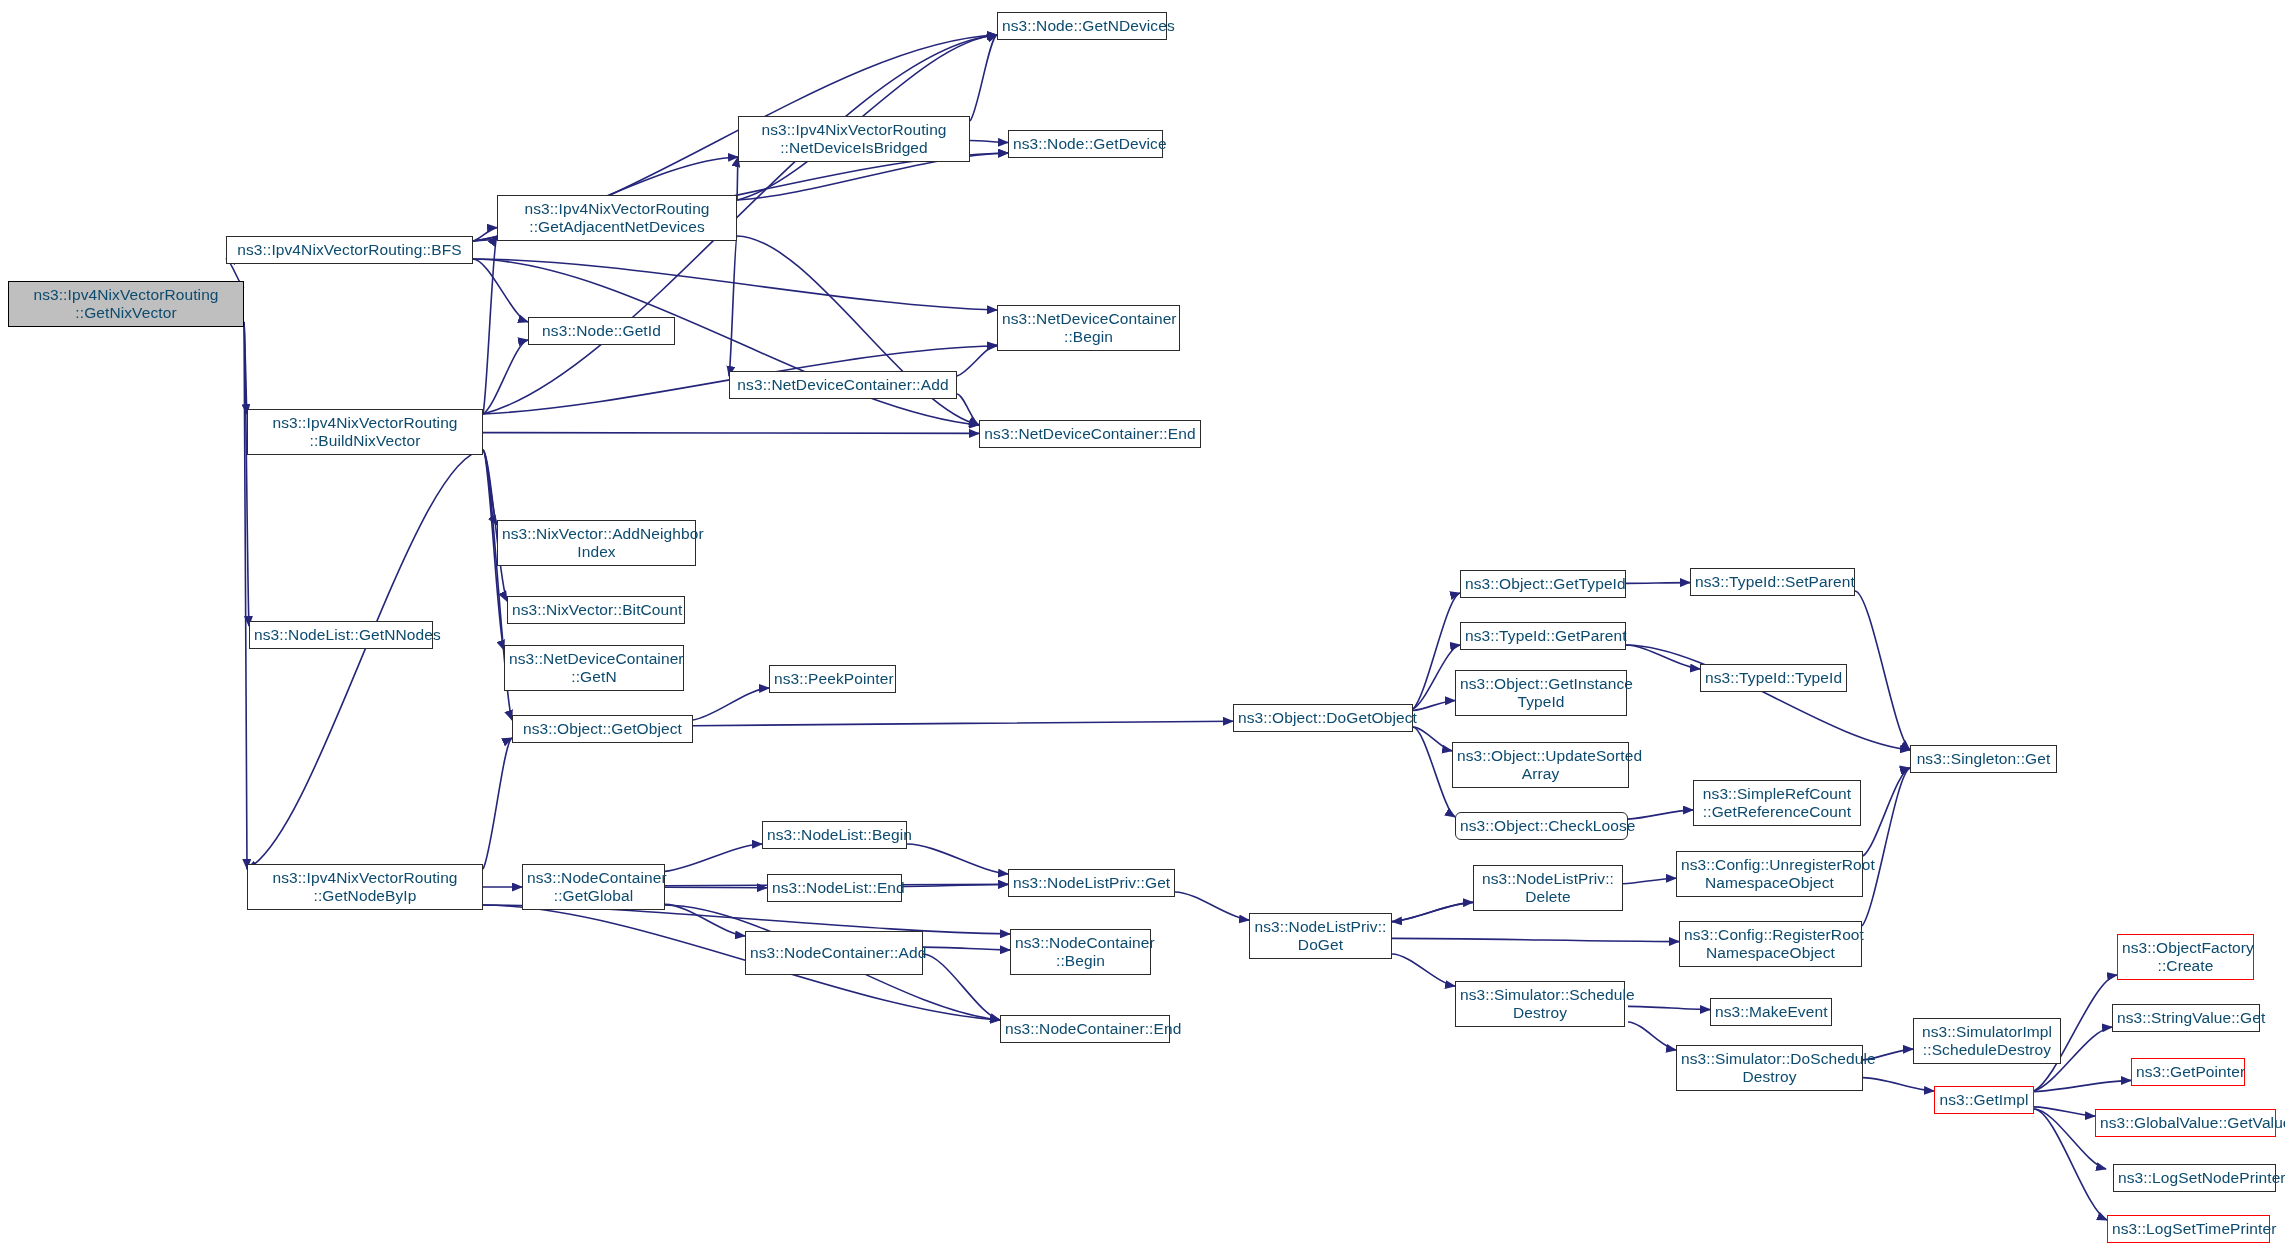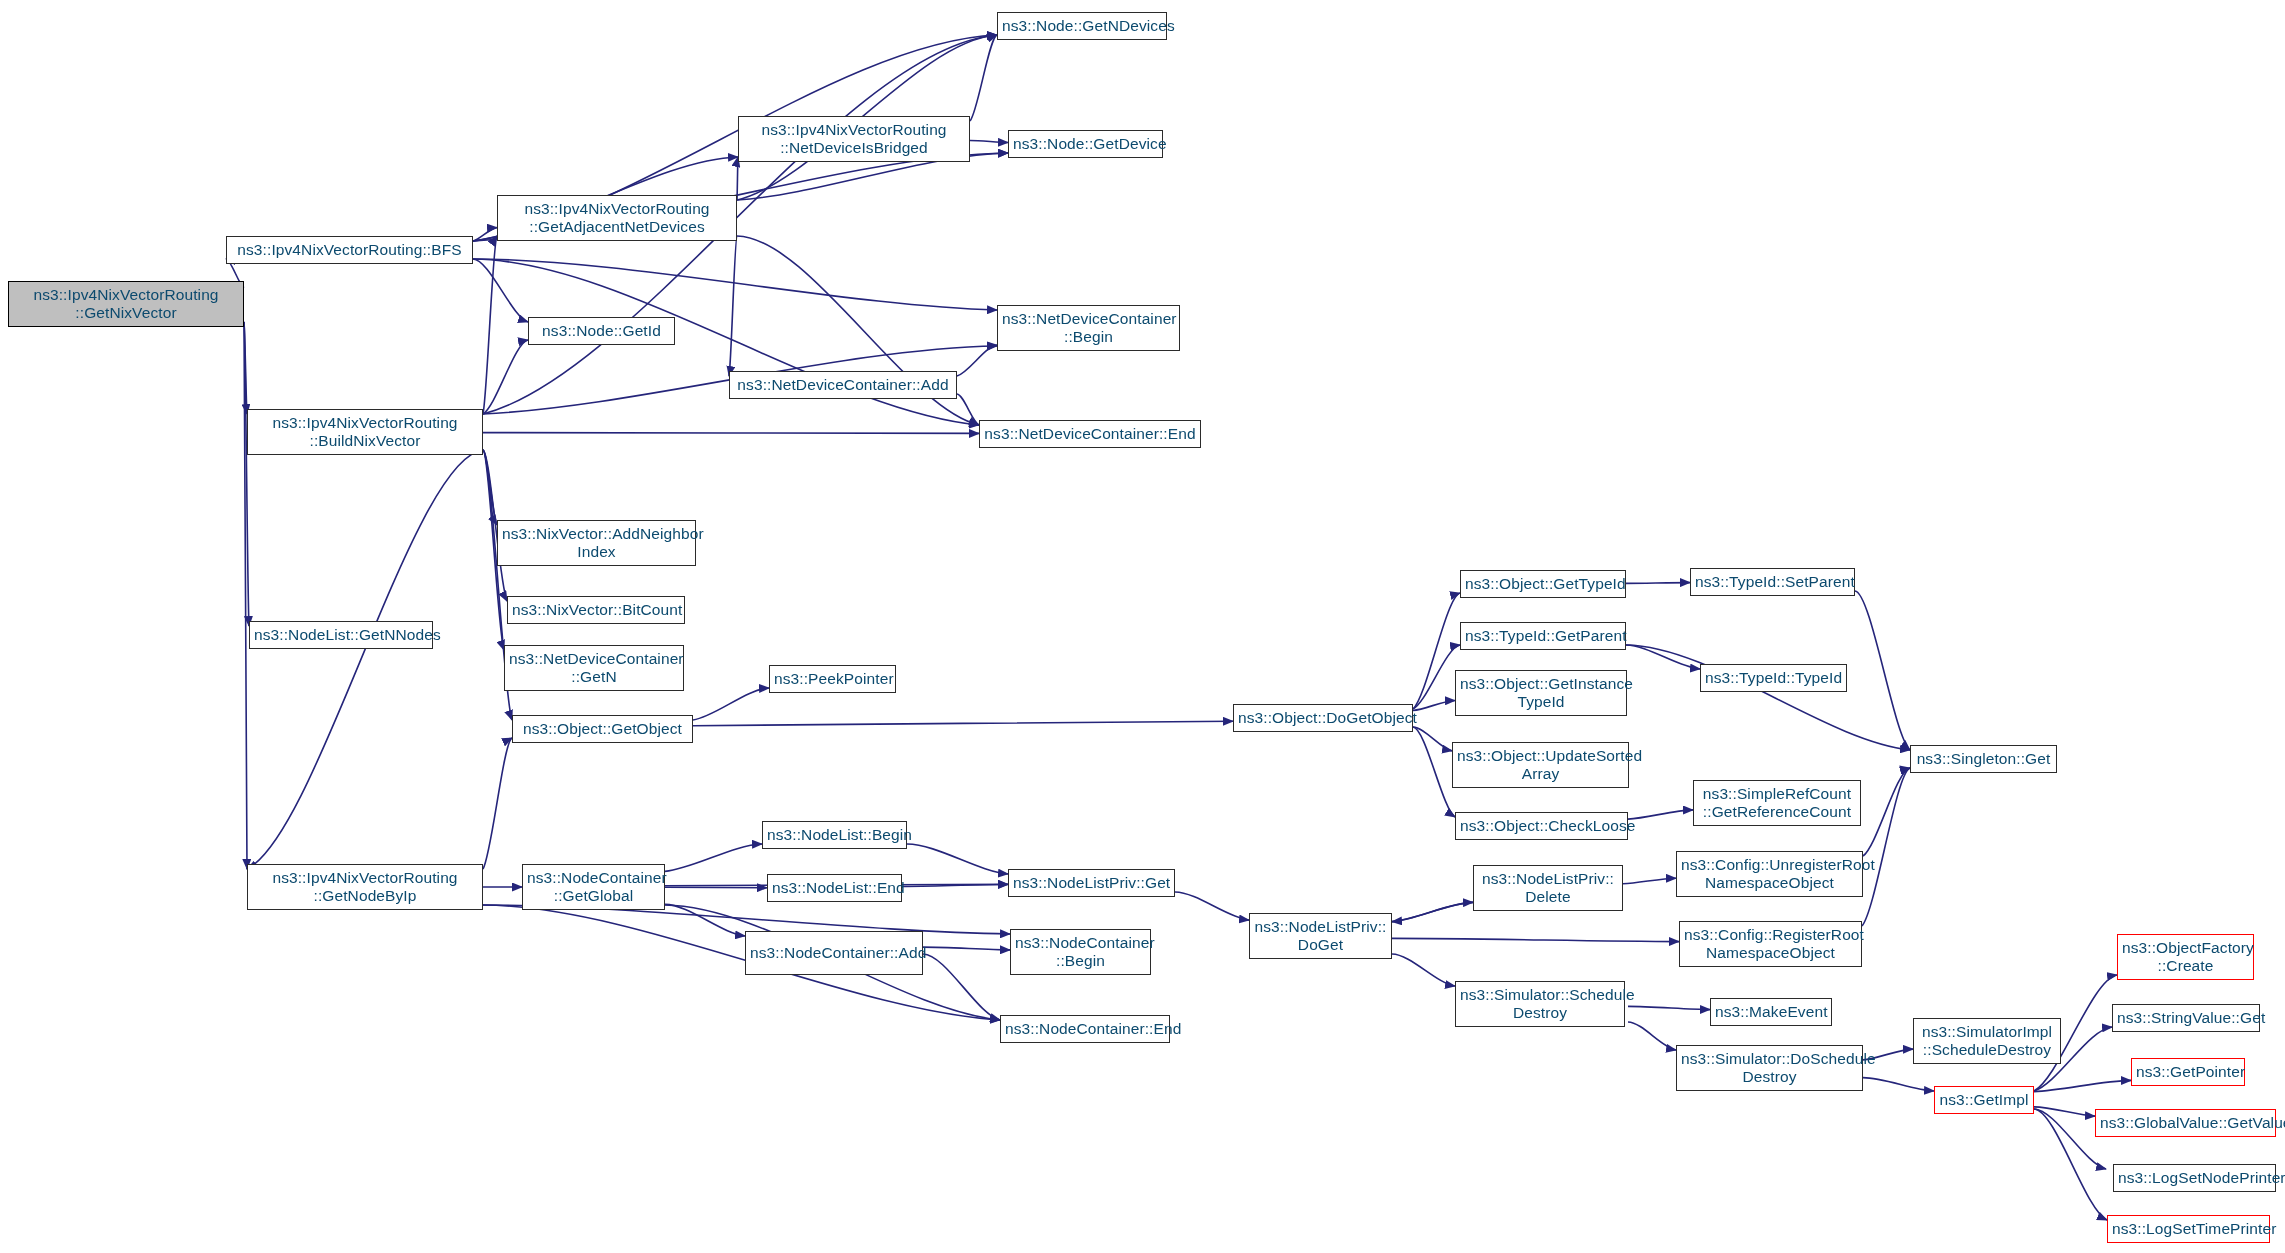--- a/index.html
+++ b/index.html
@@ -169,21 +169,21 @@
 DoGet</span></div>
       <div class="node" style="left: 1473px; top: 865px; width: 150px; height: 46px;"><span>ns3::NodeListPriv::
 Delete</span></div>
       <div class="node" style="left: 1233px; top: 704px; width: 180px; height: 28px;"><span>ns3::Object::DoGetObject</span></div>
       <div class="node" style="left: 1460px; top: 570px; width: 166px; height: 28px;"><span>ns3::Object::GetTypeId</span></div>
       <div class="node" style="left: 1460px; top: 622px; width: 166px; height: 28px;"><span>ns3::TypeId::GetParent</span></div>
       <div class="node" style="left: 1455px; top: 670px; width: 172px; height: 46px;"><span>ns3::Object::GetInstance
 TypeId</span></div>
       <div class="node" style="left: 1452px; top: 742px; width: 177px; height: 46px;"><span>ns3::Object::UpdateSorted
 Array</span></div>
-      <div class="node" style="left: 1455px; top: 812px; width: 173px; height: 28px;"><span>ns3::Object::CheckLoose</span></div>
+      <div class="node" style="left: 1455px; top: 812px; width: 173px; height: 28px; border-radius: 6px;"><span>ns3::Object::CheckLoose</span></div>
       <div class="node" style="left: 1690px; top: 568px; width: 165px; height: 28px;"><span>ns3::TypeId::SetParent</span></div>
       <div class="node" style="left: 1700px; top: 664px; width: 147px; height: 28px;"><span>ns3::TypeId::TypeId</span></div>
       <div class="node" style="left: 1693px; top: 780px; width: 168px; height: 46px;"><span>ns3::SimpleRefCount
 ::GetReferenceCount</span></div>
       <div class="node" style="left: 1676px; top: 851px; width: 187px; height: 46px;"><span>ns3::Config::UnregisterRoot
 NamespaceObject</span></div>
       <div class="node" style="left: 1679px; top: 921px; width: 183px; height: 46px;"><span>ns3::Config::RegisterRoot
 NamespaceObject</span></div>
       <div class="node" style="left: 1910px; top: 745px; width: 147px; height: 28px;"><span>ns3::Singleton::Get</span></div>
       <div class="node" style="left: 1455px; top: 981px; width: 170px; height: 46px;"><span>ns3::Simulator::Schedule

